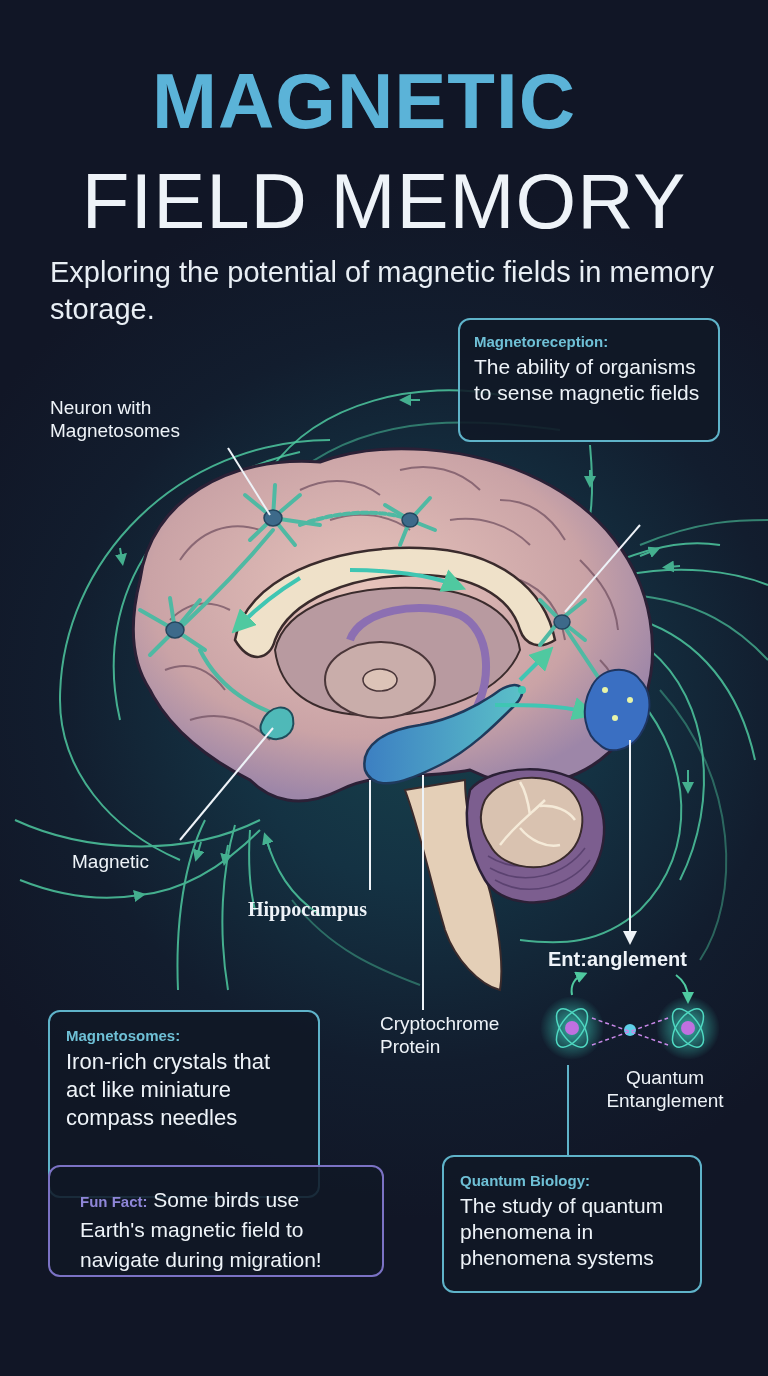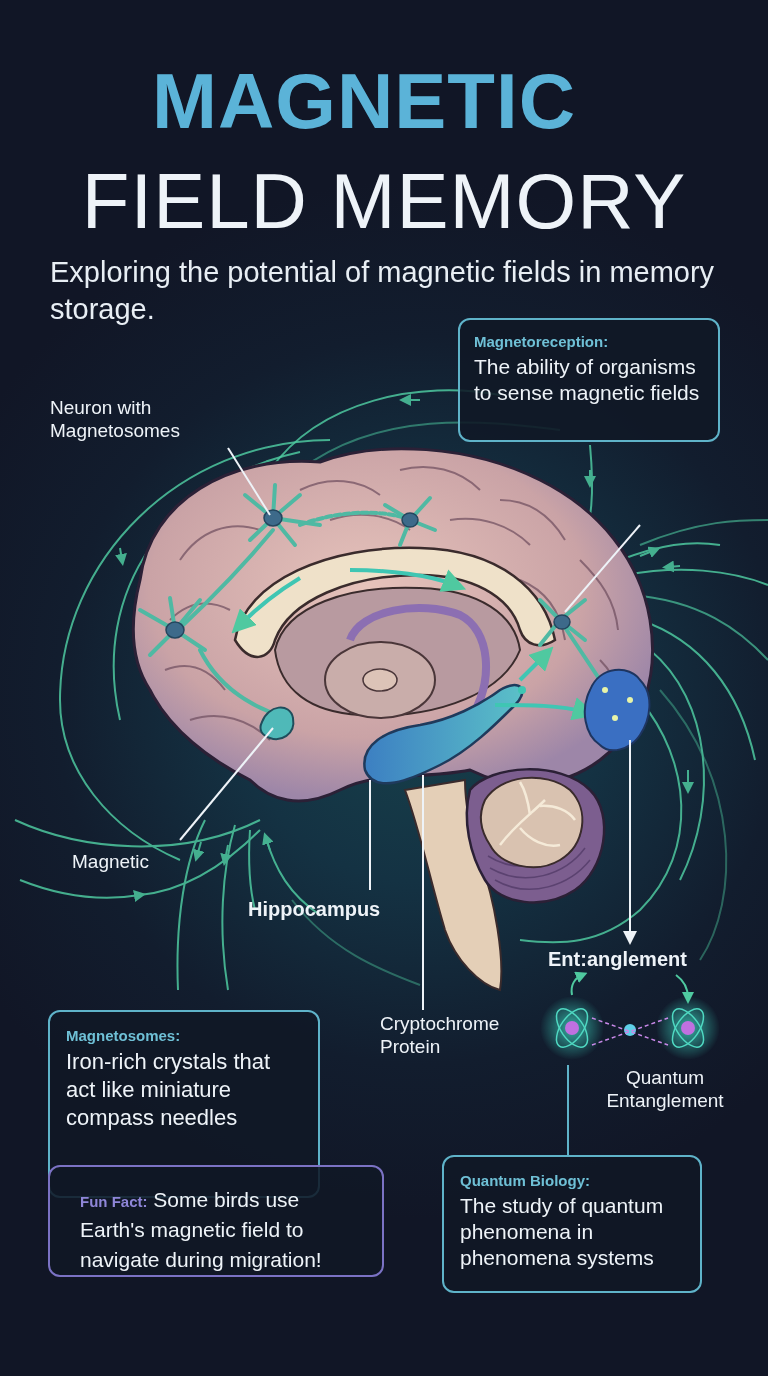--- a/index.html
+++ b/index.html
@@ -195,21 +195,21 @@
   <div class="title2">FIELD MEMORY</div>
   <div class="subtitle">Exploring the potential of magnetic fields in memory storage.</div>
 
   <div class="box" style="left:458px;top:318px;width:262px;height:124px;">
     <div class="head">Magnetoreception:</div>
     <div class="body">The ability of organisms to sense magnetic fields</div>
   </div>
 
   <div class="label" style="left:50px;top:396px;width:200px;">Neuron with Magnetosomes</div>
   <div class="label" style="left:72px;top:850px;">Magnetic</div>
-  <div class="label bold" style="left:248px;top:898px;">Hippocampus</div>
+  <div class="label bold" style="left:248px;top:898px;font-family:Liberation Serif, serif;">Hippocampus</div>
   <div class="label" style="left:380px;top:1012px;width:170px;">Cryptochrome Protein</div>
   <div class="label bold" style="left:548px;top:948px;">Ent:anglement</div>
   <div class="label" style="left:590px;top:1066px;width:150px;text-align:center;">Quantum Entanglement</div>
 
   <div class="box" style="left:48px;top:1010px;width:272px;height:188px;padding:12px 16px;">
     <div class="head">Magnetosomes:</div>
     <div class="body" style="font-size:22px;line-height:28px;">Iron-rich crystals that act like miniature compass needles</div>
   </div>
 
   <div class="box fun" style="left:48px;top:1165px;width:336px;height:112px;padding:18px 30px;">

